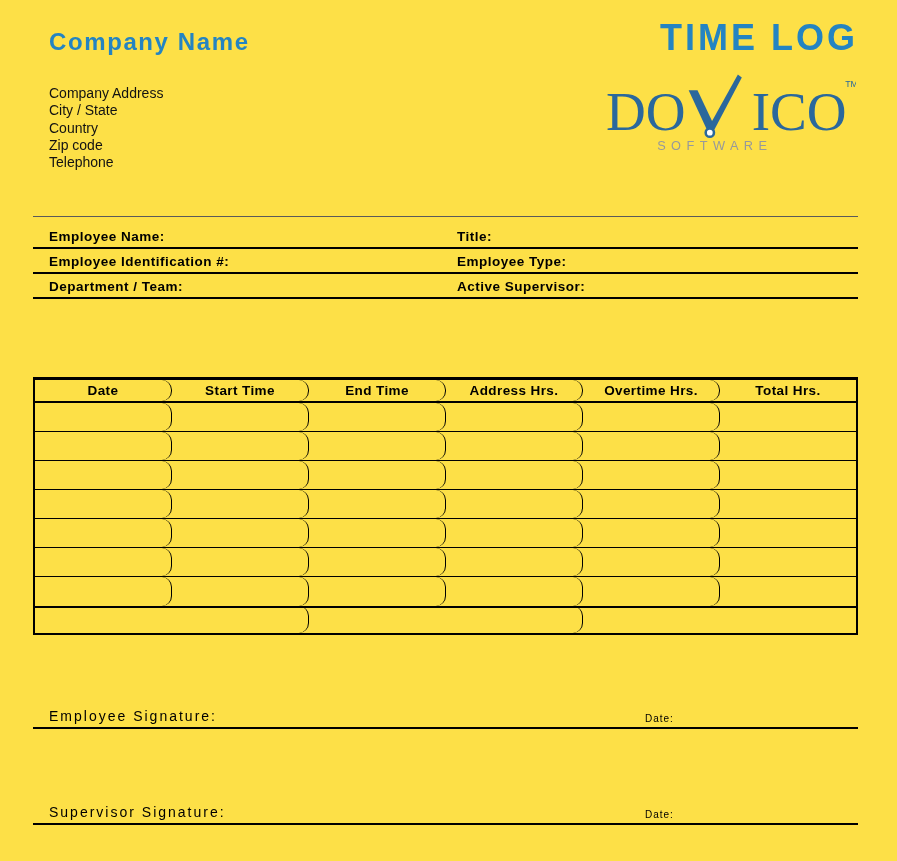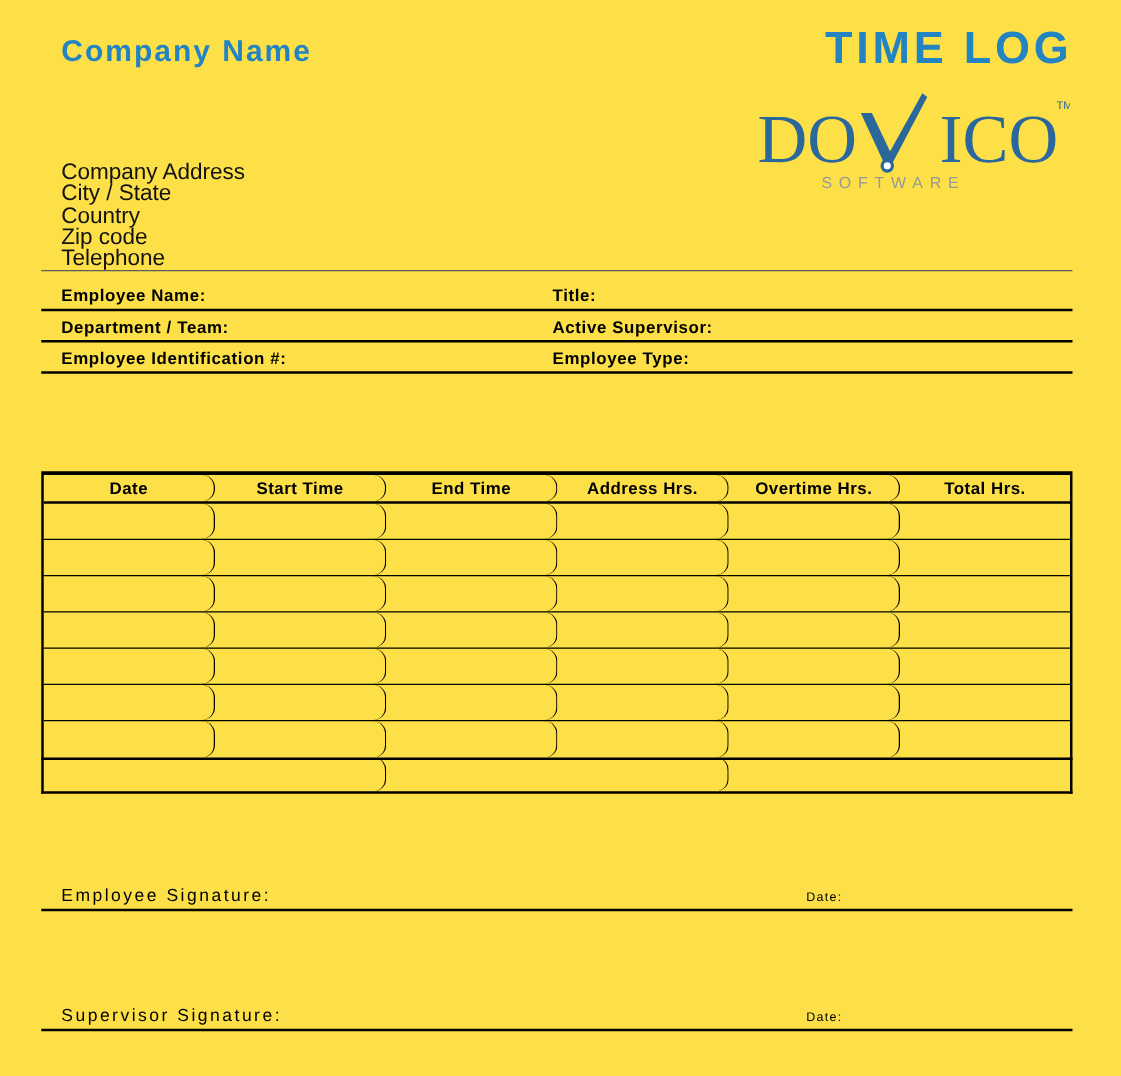--- a/index.html
+++ b/index.html
@@ -22,21 +22,21 @@
   }
 
   
   .company-name {
     position: absolute; left: 49px; top: 28px;
     font-size: 24px; font-weight: bold; letter-spacing: 1.6px;
     color: var(--accent-blue);
   }
   .address {
     position: absolute; left: 49px; top: 85px;
-    font-size: 18px; line-height: 17.3px; color: #121212; margin-top: 44px;
+    font-size: 14px; line-height: 17.3px; color: #121212;
   }
   .doc-title {
     position: absolute; right: 39px; top: 18px;
     font-size: 36px; line-height: 1.1; font-weight: bold;
     letter-spacing: 3px; color: var(--accent-blue);
   }
   .logo { position: absolute; left: 604px; top: 70px; width: 252px; height: 86px; }
   .logo text { fill: var(--logo-blue); }
   .logo .serif { font-family: "Liberation Serif", "DejaVu Serif", serif; font-size: 56px; }
   .logo .tm { font-size: 9px; font-family: "Liberation Sans", sans-serif; }
@@ -54,21 +54,21 @@
   }
   .emp-row { position: relative; border-bottom: 2px solid var(--rule); }
   .emp-row.r1 { height: 32px; }
   .emp-row.r2, .emp-row.r3 { height: 25px; }
   .emp-label {
     position: absolute; bottom: 3px;
     font-size: 13.5px; font-weight: bold; letter-spacing: 0.5px; color: #000;
     white-space: nowrap;
   }
   .emp-label.left  { left: 16px; }
-  .emp-label.right { left: 409px; }
+  .emp-label.right { left: 424px; }
   .emp-fill { position: absolute; top: 0; bottom: 0; }
   .emp-fill.left  { left: 180px; width: 240px; }
   .emp-fill.right { left: 560px; right: 0; }
 
   
   .time-table {
     position: absolute; left: 33px; top: 377px; width: 825px;
     border: 2px solid var(--rule); border-top-width: 3px;
   }
   .t-row { display: flex; }
@@ -144,30 +144,30 @@
     <text class="subtitle" x="54" y="81">SOFTWARE</text>
   </svg>
 
   <div class="emp-info">
     <div class="emp-row r1">
       <span class="emp-label left">Employee Name:</span>
       <span class="emp-fill left"></span>
       <span class="emp-label right">Title:</span>
       <span class="emp-fill right"></span>
     </div>
+    <div class="emp-row r2">
+      <span class="emp-label left">Employee Identification #:</span>
+      <span class="emp-fill left"></span>
+      <span class="emp-label right">Employee Type:</span>
+      <span class="emp-fill right"></span>
+    </div>
     <div class="emp-row r3">
       <span class="emp-label left">Department / Team:</span>
       <span class="emp-fill left"></span>
       <span class="emp-label right">Active Supervisor:</span>
-      <span class="emp-fill right"></span>
-    </div>
-    <div class="emp-row r2">
-      <span class="emp-label left">Employee Identification #:</span>
-      <span class="emp-fill left"></span>
-      <span class="emp-label right">Employee Type:</span>
       <span class="emp-fill right"></span>
     </div>
   </div>
 
   <div class="time-table">
     <div class="t-row head">
       <div class="t-cell">Date</div>
       <div class="t-cell">Start Time</div>
       <div class="t-cell">End Time</div>
       <div class="t-cell">Address Hrs.</div>

